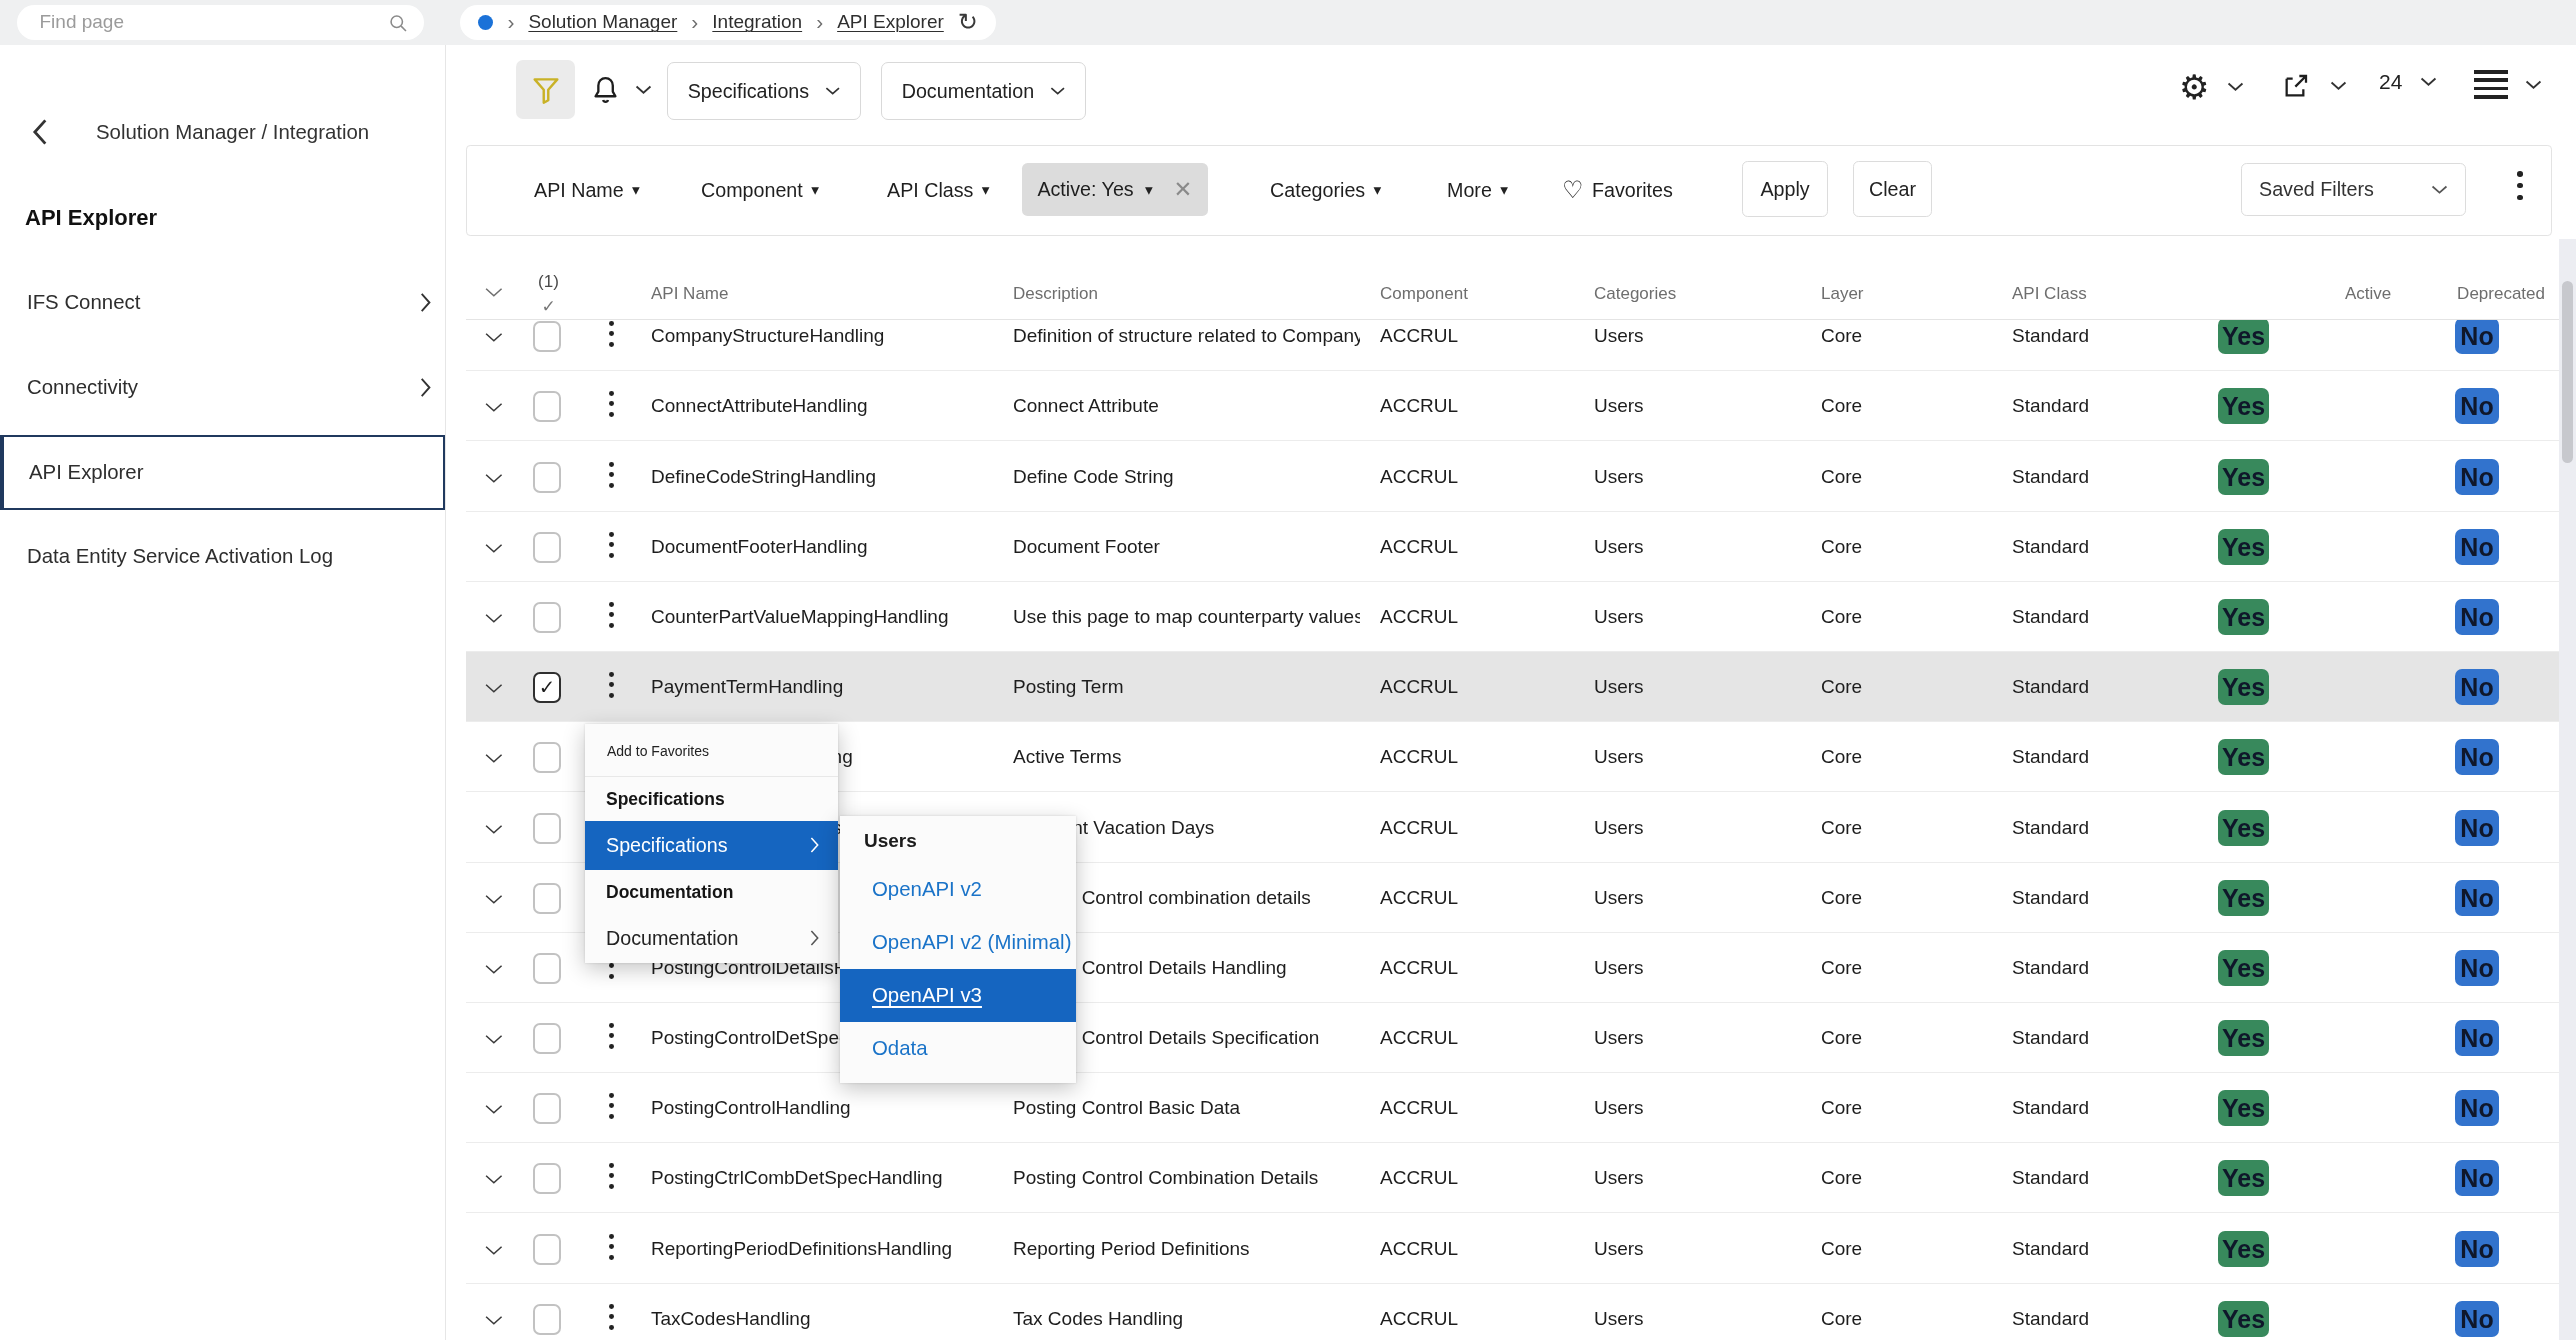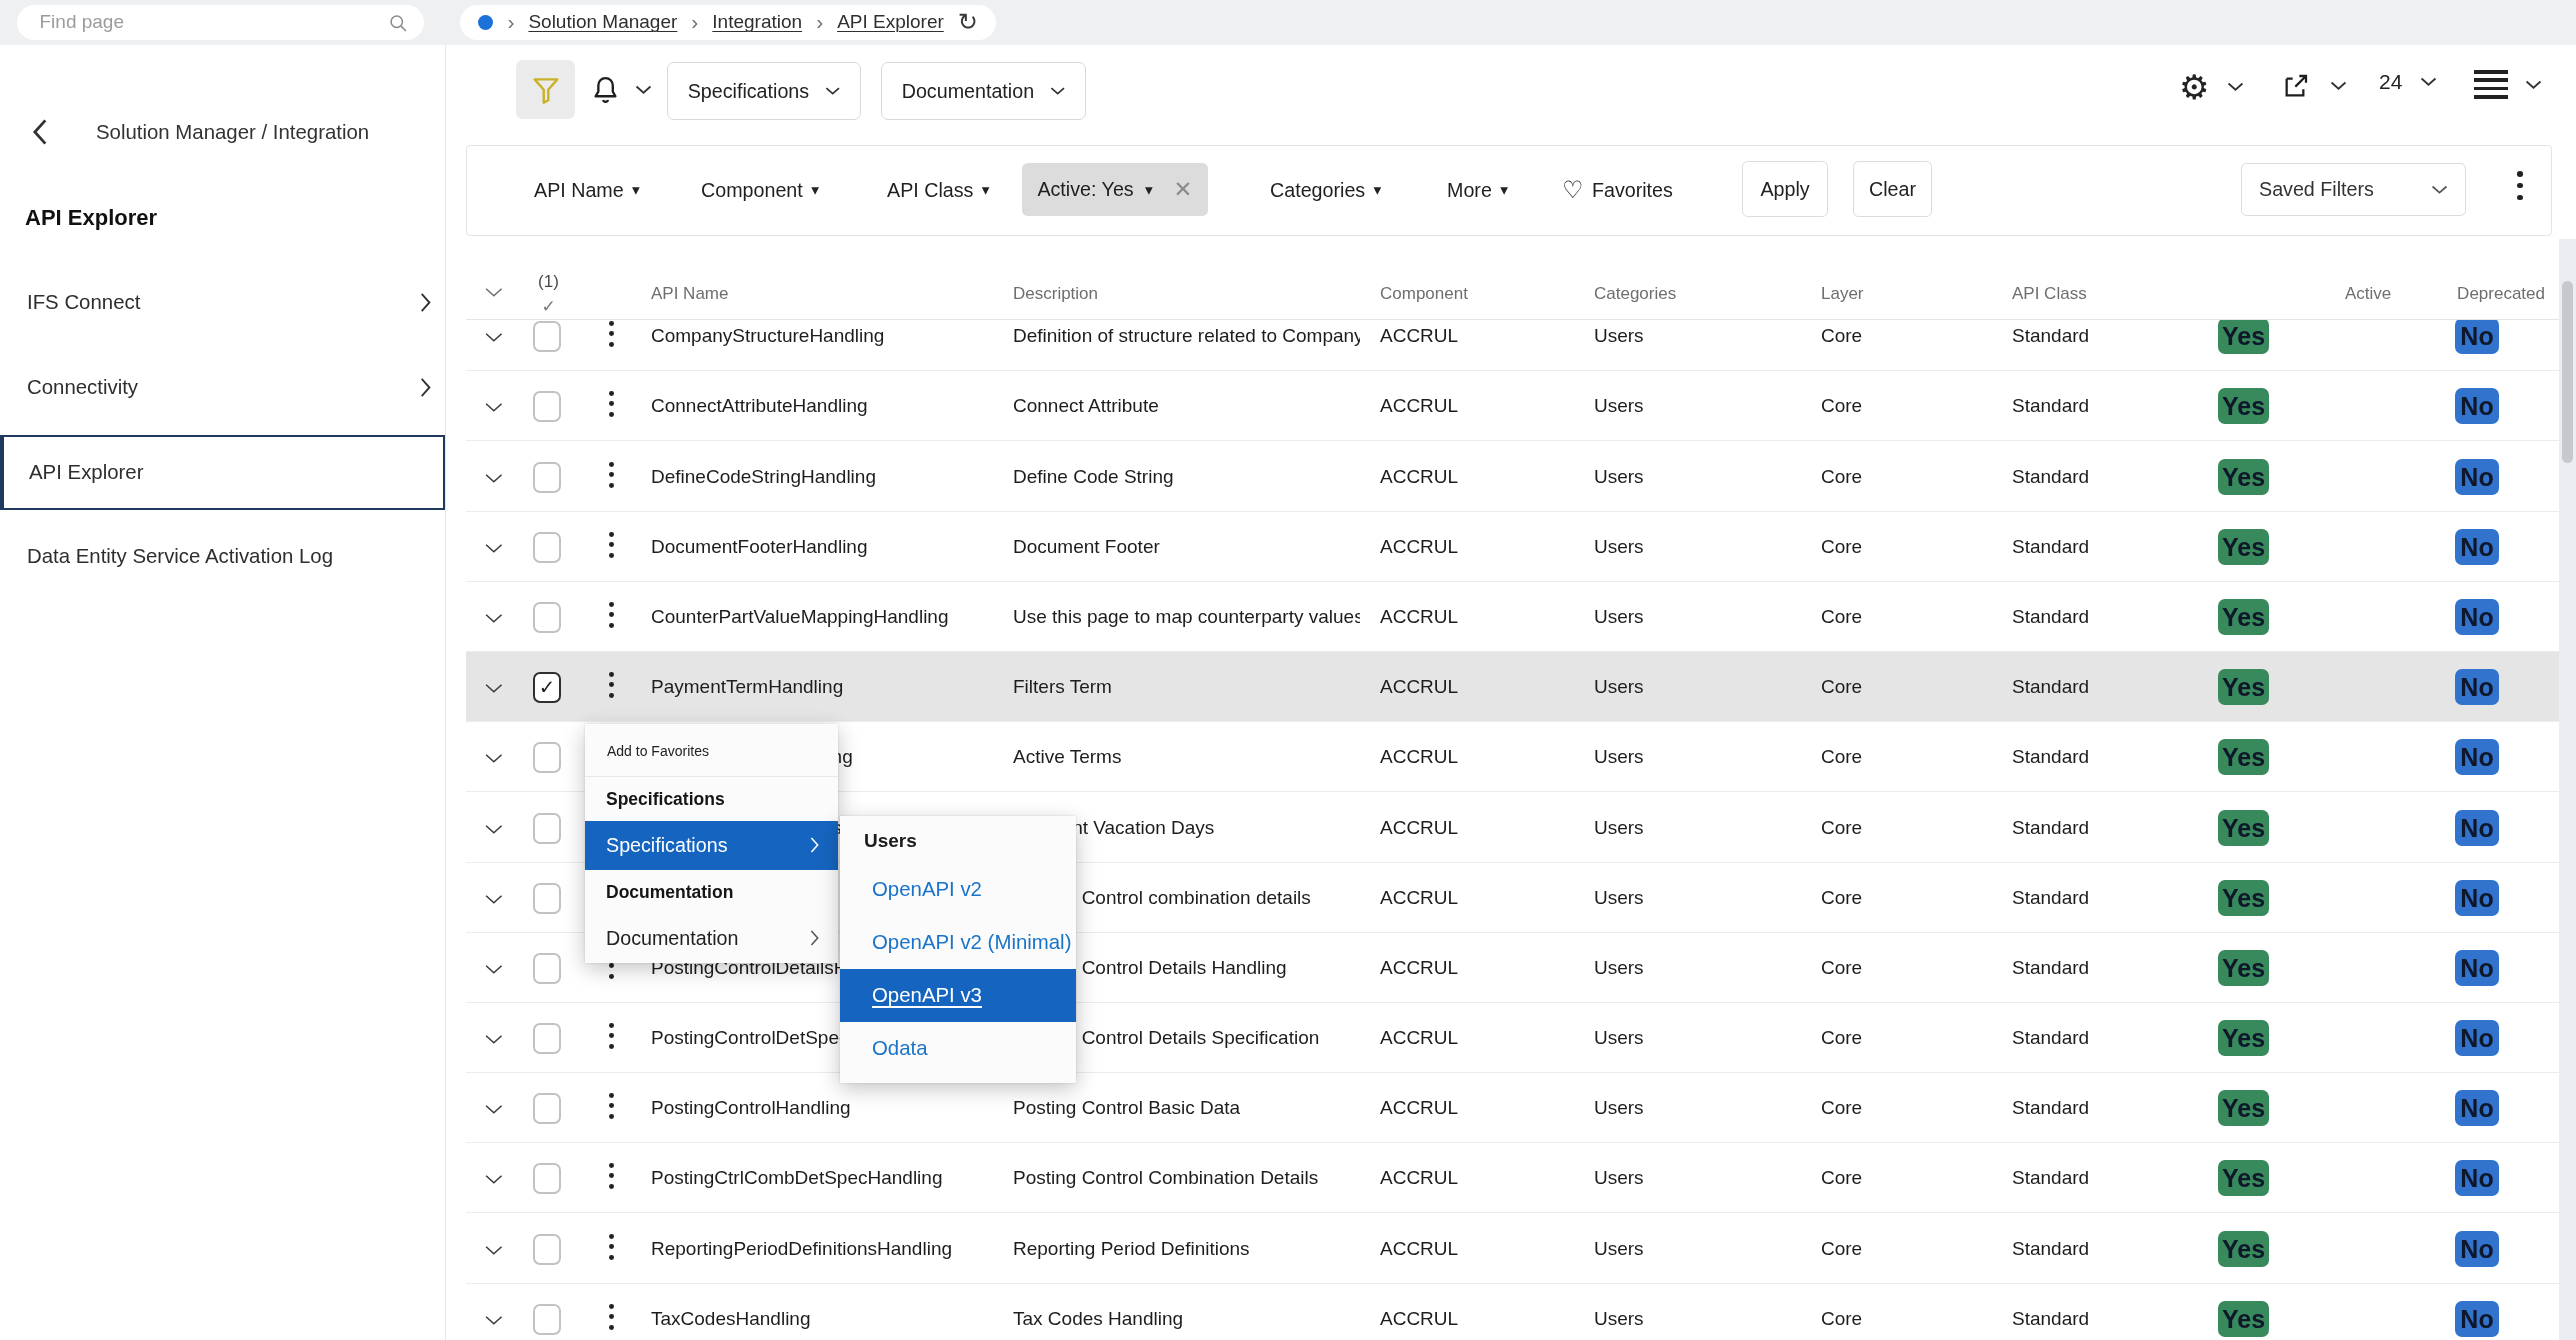--- a/index.html
+++ b/index.html
@@ -436,21 +436,21 @@
       </span>
       <span class="cb">
         <span class="cb-check">✓</span>
       </span>
       <span class="kebab-r">
           <i></i>
           <i></i>
           <i></i>
         </span>
       <span class="cell name">PaymentTermHandling</span>
-      <span class="cell desc">Filters Term</span>
+      <span class="cell desc">Posting Term</span>
       <span class="cell comp">ACCRUL</span>
       <span class="cell cat">Users</span>
       <span class="cell layer">Core</span>
       <span class="cell cls">Standard</span>
       <span class="badge yes">Yes</span>
       <span class="badge no">No</span>
     </div>
 
     <div class="trow" style="top: 451px;">
       <span class="rchev">

